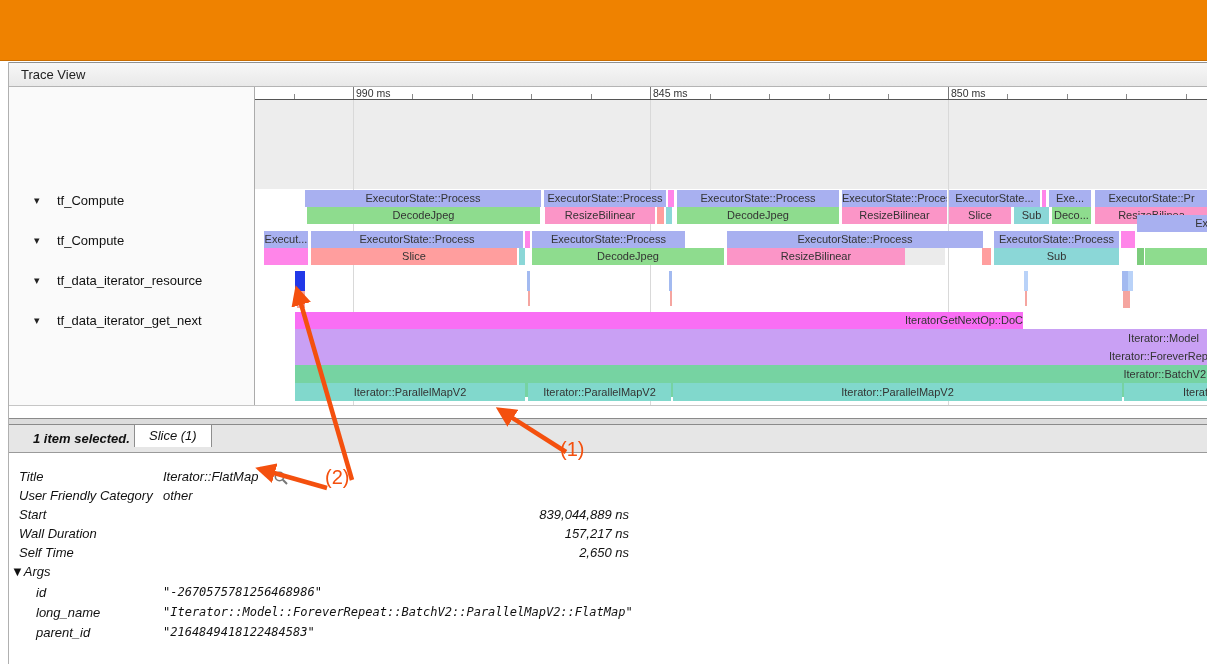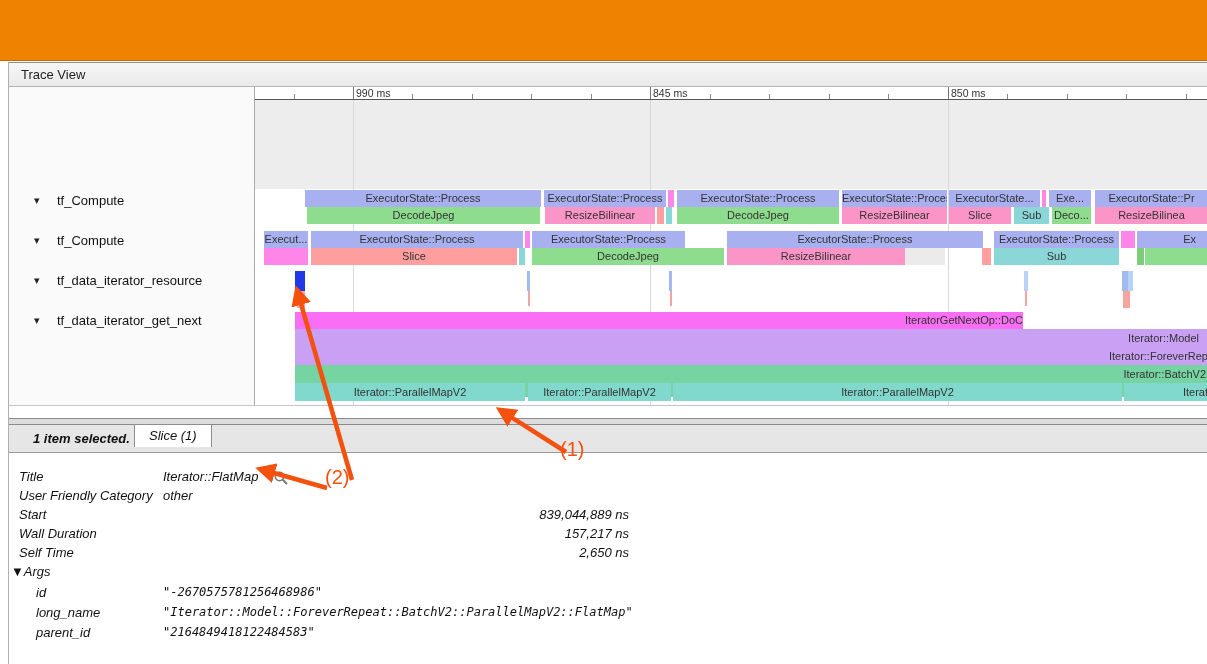--- a/index.html
+++ b/index.html
@@ -120,21 +120,21 @@
           <div class="slice" style="left: 759px; width: 35px; top: 120px; height: 17px; line-height: 17px; background: rgb(139, 215, 215);">Sub</div>
           <div class="slice" style="left: 797px; width: 39px; top: 120px; height: 17px; line-height: 17px; background: rgb(142, 220, 142);">Deco...</div>
           <div class="slice" style="left: 840px; width: 113px; top: 120px; height: 17px; line-height: 17px; background: rgb(251, 149, 199);">ResizeBilinea</div>
           <div class="slice" style="left: 9px; width: 44px; top: 144px; height: 17px; line-height: 17px; background: rgb(168, 176, 240);">Execut...</div>
           <div class="slice" style="left: 56px; width: 212px; top: 144px; height: 17px; line-height: 17px; background: rgb(168, 176, 240);">ExecutorState::Process</div>
           <div class="slice" style="left: 270px; width: 5px; top: 144px; height: 17px; line-height: 17px; background: rgb(255, 133, 233);"></div>
           <div class="slice" style="left: 277px; width: 153px; top: 144px; height: 17px; line-height: 17px; background: rgb(168, 176, 240);">ExecutorState::Process</div>
           <div class="slice" style="left: 472px; width: 256px; top: 144px; height: 17px; line-height: 17px; background: rgb(168, 176, 240);">ExecutorState::Process</div>
           <div class="slice" style="left: 739px; width: 125px; top: 144px; height: 17px; line-height: 17px; background: rgb(168, 176, 240);">ExecutorState::Process</div>
           <div class="slice" style="left: 866px; width: 14px; top: 144px; height: 17px; line-height: 17px; background: rgb(255, 133, 233);"></div>
-          <div class="slice" style="left: 882px; width: 71px; top: 144px; height: 17px; line-height: 17px; background: rgb(168, 176, 240); text-align: right; padding-right: 12px;">Ex</div>
+          <div class="slice" style="left: 882px; width: 71px; top: 128px; height: 17px; line-height: 17px; background: rgb(168, 176, 240); text-align: right; padding-right: 0px;">Ex</div>
           <div class="slice" style="left: 9px; width: 44px; top: 161px; height: 17px; line-height: 17px; background: rgb(255, 133, 233);"></div>
           <div class="slice" style="left: 56px; width: 206px; top: 161px; height: 17px; line-height: 17px; background: rgb(255, 158, 158);">Slice</div>
           <div class="slice" style="left: 264px; width: 6px; top: 161px; height: 17px; line-height: 17px; background: rgb(139, 215, 215);"></div>
           <div class="slice" style="left: 277px; width: 192px; top: 161px; height: 17px; line-height: 17px; background: rgb(142, 220, 142);">DecodeJpeg</div>
           <div class="slice" style="left: 472px; width: 178px; top: 161px; height: 17px; line-height: 17px; background: rgb(251, 149, 199);">ResizeBilinear</div>
           <div class="slice" style="left: 650px; width: 40px; top: 161px; height: 17px; line-height: 17px; background: rgb(235, 235, 235);"></div>
           <div class="slice" style="left: 727px; width: 9px; top: 161px; height: 17px; line-height: 17px; background: rgb(255, 158, 158);"></div>
           <div class="slice" style="left: 739px; width: 125px; top: 161px; height: 17px; line-height: 17px; background: rgb(139, 215, 215);">Sub</div>
           <div class="slice" style="left: 882px; width: 7px; top: 161px; height: 17px; line-height: 17px; background: rgb(124, 204, 124);"></div>
           <div class="slice" style="left: 890px; width: 63px; top: 161px; height: 17px; line-height: 17px; background: rgb(142, 220, 142);"></div>

